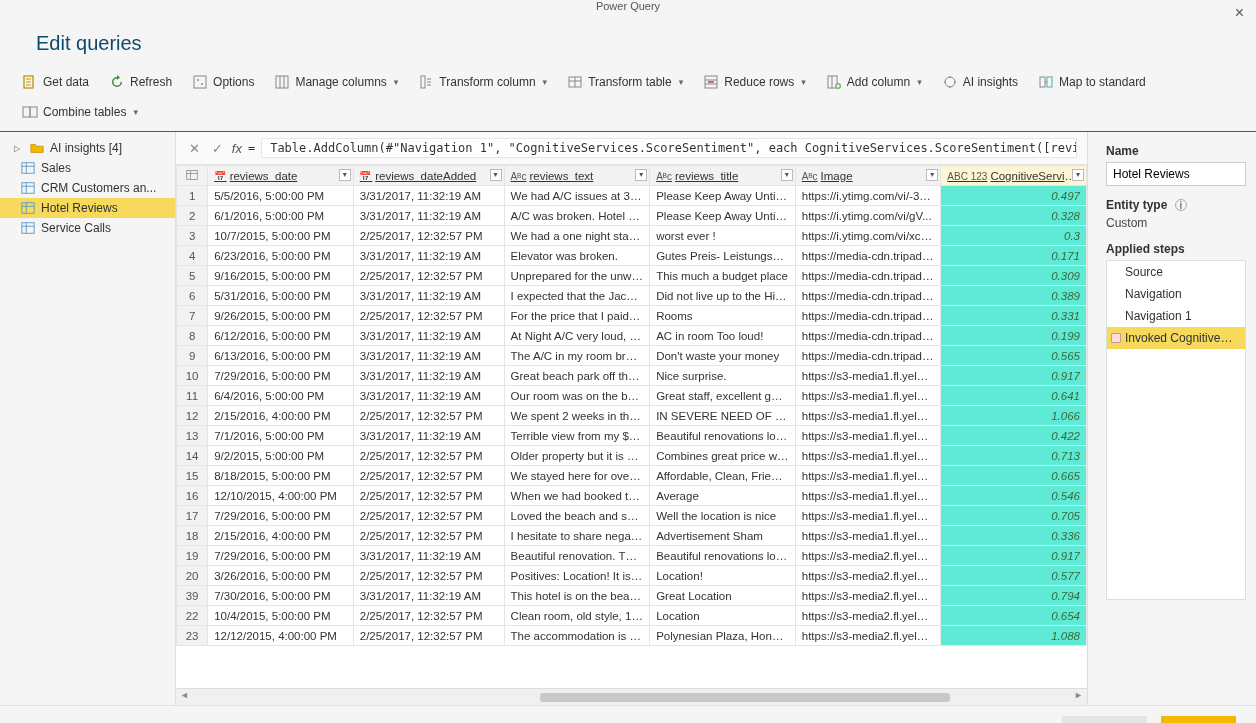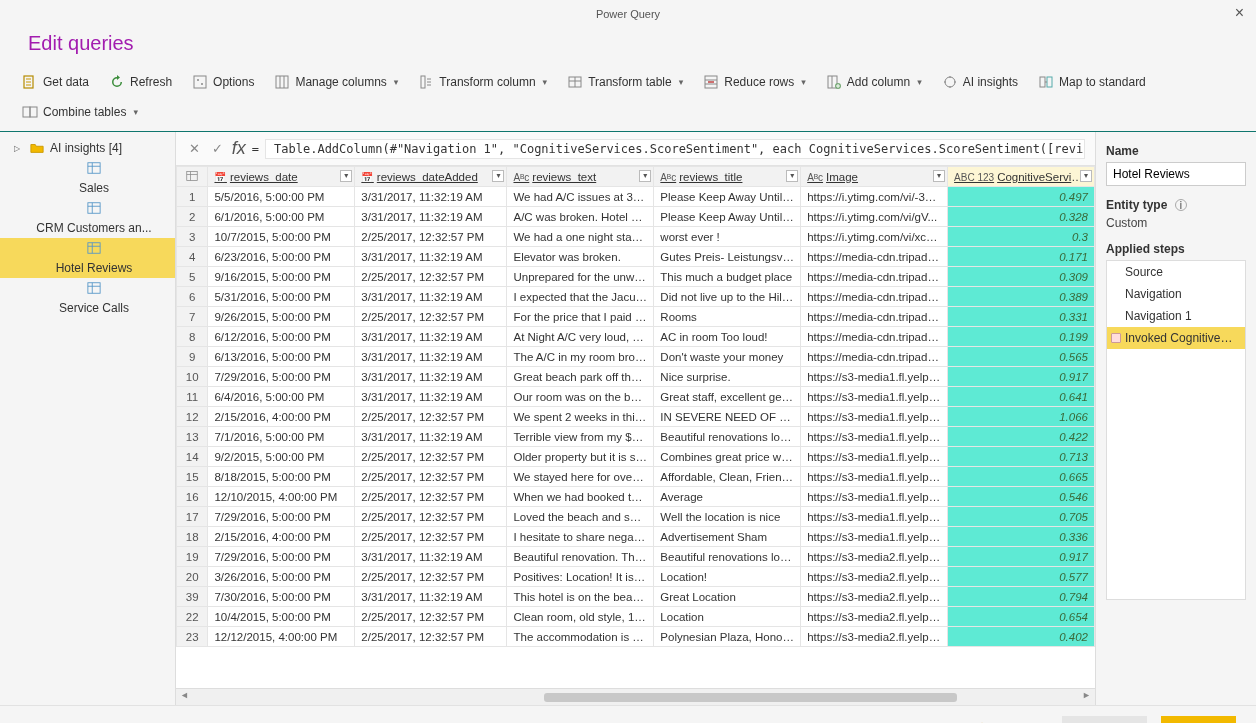--- a/index.html
+++ b/index.html
@@ -7,41 +7,41 @@
     margin: 0;
     font-family: 'Segoe UI', Tahoma, sans-serif;
     font-size: 12px;
     background: #f5f5f5;
     color: #333;
     overflow: hidden;
   }
   .titlebar {
     height: 28px;
     display: flex;
-    align-items: center;
     justify-content: center;
     font-size: 11px;
     color: #555;
     position: relative;
     background: #f5f5f5;
   }
   .titlebar .close {
     position: absolute;
     right: 12px;
     top: 4px;
     font-size: 16px;
     color: #555;
     cursor: pointer;
   }
   .header {
     padding: 4px 28px 12px;
     font-size: 20px;
     font-weight: 300;
-    color: #a21caf;
+    color: #0c4a6e;
     background: #f5f5f5;
+    margin-left: 8px;
   }
   .ribbon {
     display: flex;
     align-items: center;
     gap: 8px;
     padding: 4px 16px 8px;
     background: #f5f5f5;
     border-bottom: 1px solid #0f766e;
     flex-wrap: wrap;
   }
@@ -73,21 +73,21 @@
   .nav-item {
     display: flex;
     align-items: center;
     gap: 6px;
     padding: 3px 8px 3px 14px;
     cursor: pointer;
     white-space: nowrap;
     overflow: hidden;
     text-overflow: ellipsis;
   }
-  .nav-item.indent { padding-left: 21px; flex-direction: column; }
+  .nav-item.indent { padding-left: 21px; }
   .nav-item.selected { background: #f7d95b; }
   .nav-icon { width: 14px; height: 14px; flex-shrink: 0; }
   .tri { font-size: 8px; color: #666; width: 10px; display: inline-block; }
 
   .center {
     flex: 1;
     display: flex;
     flex-direction: column;
     background: #fff;
     border-right: 1px solid #ddd;
@@ -96,21 +96,21 @@
   .formula-bar {
     display: flex;
     align-items: center;
     gap: 6px;
     padding: 6px 10px;
     border-bottom: 1px solid #e2e2e2;
     font-size: 12px;
     background: #fafafa;
   }
   .fx-btn { color: #888; cursor: pointer; font-size: 13px; padding: 0 3px; }
-  .fx-label { font-style: italic; color: #555; font-size: 18px; }
+  .fx-label { font-style: italic; color: #555; font-size: 13px; }
   .formula-text {
     flex: 1;
     font-family: Consolas, monospace;
     font-size: 12px;
     color: #333;
     white-space: nowrap;
     overflow: hidden;
     background: #fff;
     border: 1px solid #e5e5e5;
     padding: 2px 8px;
@@ -162,20 +162,21 @@
   .scroll-bottom::before{content:"◄";position:absolute;left:4px;top:1px;font-size:9px;color:#888;}
   .scroll-bottom::after{content:"►";position:absolute;right:4px;top:1px;font-size:9px;color:#888;}
   .scroll-thumb{position:absolute;left:40%;width:45%;height:9px;top:4px;background:#c8c8c8;border-radius:3px;}
 
   .right-pane {
     width: 160px;
     background: #f5f5f5;
     padding: 12px 10px;
     font-size: 12px;
     overflow-y:auto;
+    margin-left:8px;
   }
   .r-label { font-weight: 600; font-size: 12px; margin-bottom: 4px; }
   .r-input {
     width: 100%;
     border: 1px solid #ccc;
     padding: 4px 6px;
     font-size: 12px;
     background: #fff;
     margin-bottom: 12px;
   }
@@ -590,21 +591,21 @@
               <td>https://s3-media2.fl.yelpcd...</td>
               <td class="num highlight">0.654</td>
             </tr>
             <tr>
               <td class="row-num">23</td>
               <td>12/12/2015, 4:00:00 PM</td>
               <td>2/25/2017, 12:32:57 PM</td>
               <td>The accommodation is bas...</td>
               <td>Polynesian Plaza, Honolulu</td>
               <td>https://s3-media2.fl.yelpcd...</td>
-              <td class="num highlight">0.402</td>
+              <td class="num highlight">1.088</td>
             </tr>
           </tbody>
       </table>
     </div>
     <div class="scroll-bottom">
         <div class="scroll-thumb"></div>
       </div>
   </div>
 
   <div class="right-pane">

